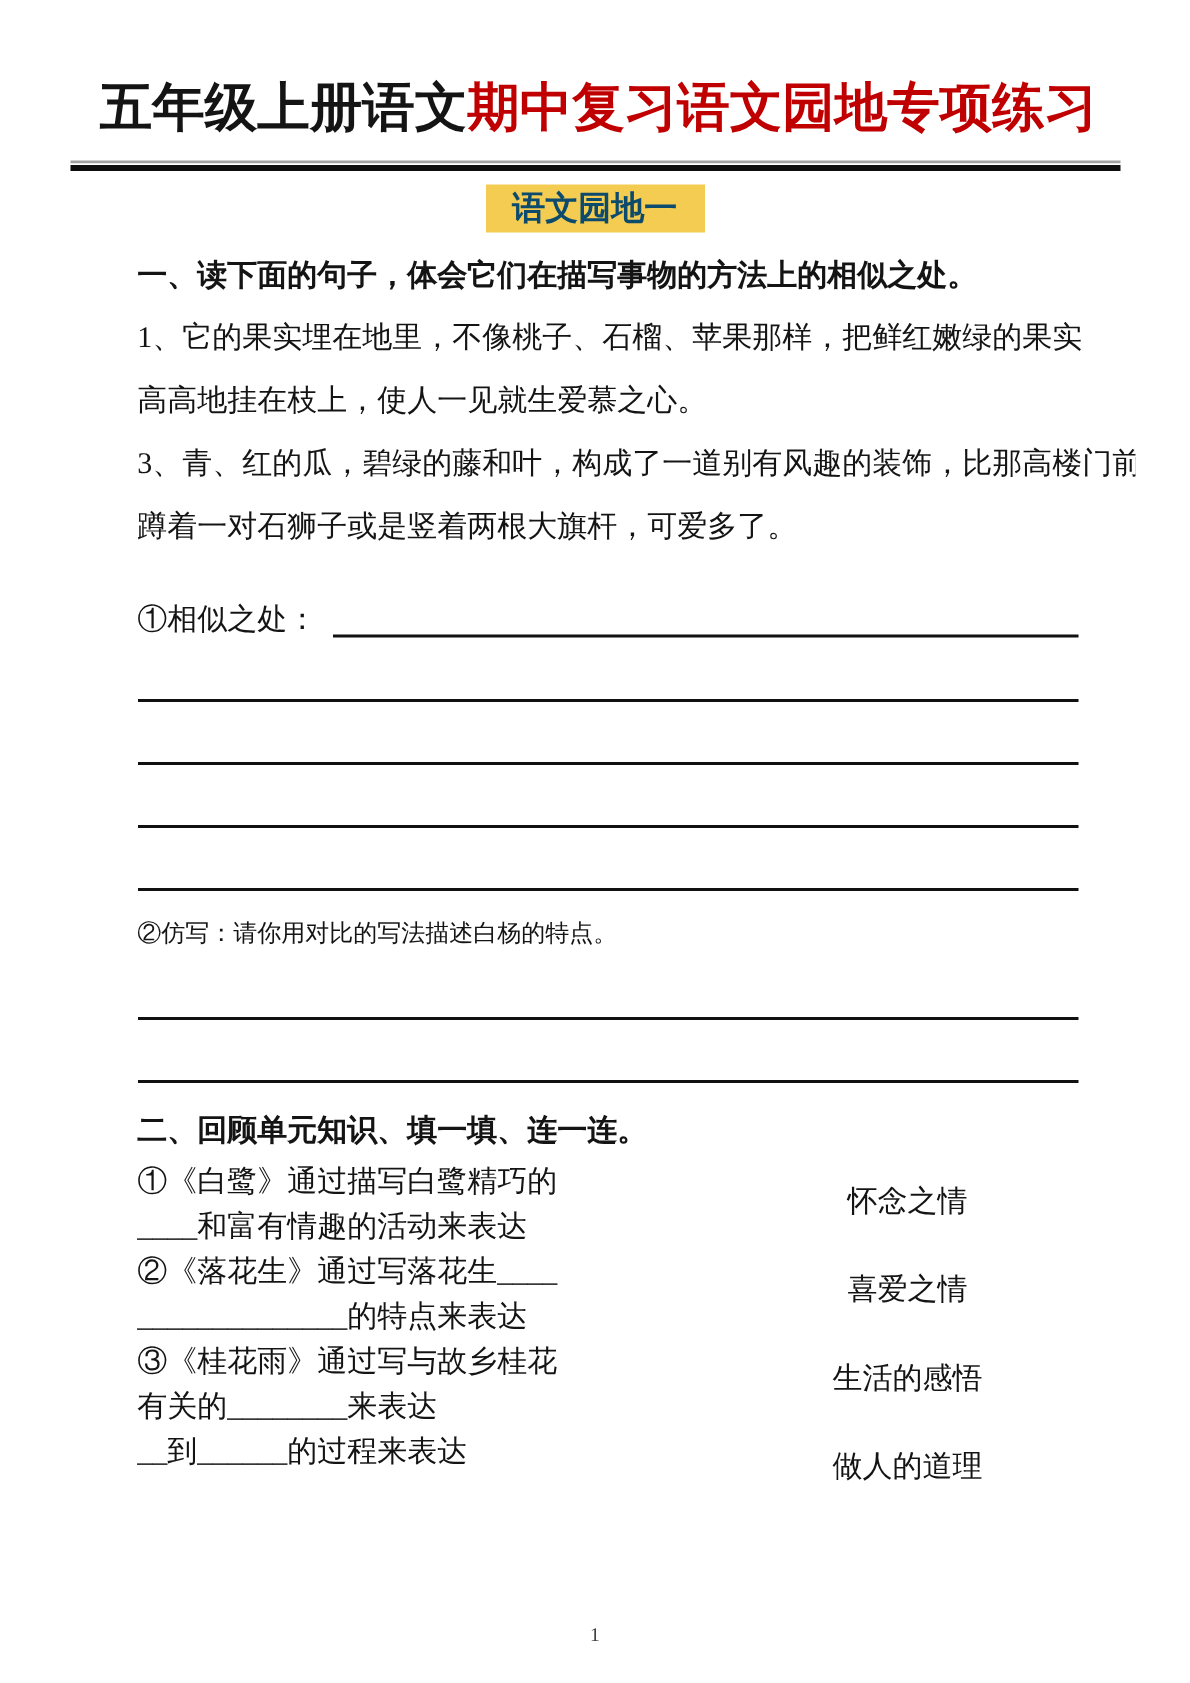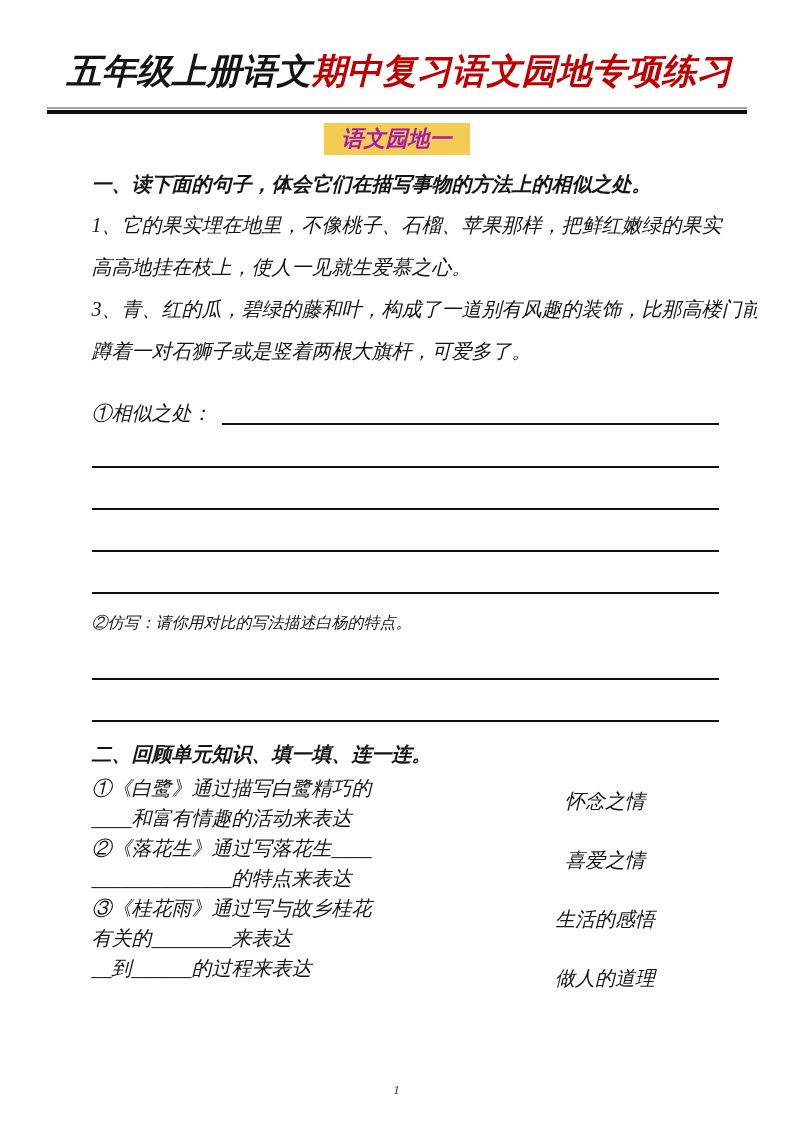--- a/index.html
+++ b/index.html
@@ -10,21 +10,20 @@
   .page {
     position: relative;
     width: 720px;
     height: 1122px;
     margin: 0 auto;
     background: #ffffff;
     box-sizing: border-box;
     overflow: hidden;
     font-family: "Liberation Serif", "DejaVu Serif", serif;
     color: #141414;
-    font-style: italic;
   }
   
   .title {
     margin: 50px 30px 0 30px;
     text-align: center;
     font-family: "Liberation Serif", "DejaVu Serif", serif;
     font-weight: bold;
     font-size: 35px;
     line-height: 1.25;
     letter-spacing: 0px;
@@ -36,21 +35,21 @@
     margin: 13px 10px 0 10px;
   }
   .rule .thin  { height: 2px; background: #a2a2a2; }
   .rule .gap   { height: 1px; background: #ffffff; }
   .rule .thick { height: 4px; background: #0d0d0d; }
   
   .badge-row { margin-top: 9px; text-align: center; }
   .badge {
     display: inline-block;
     background: var(--badge-bg, #f3cc51);
-    color: #a21caf;
+    color: #0c4a6e;
     font-family: "Liberation Sans", "DejaVu Sans", sans-serif;
     font-weight: bold;
     font-size: 22px;
     line-height: 32px;
     padding: 0 18px;
   }
   
   .content {
     padding: 0 38px 0 55px;
   }

